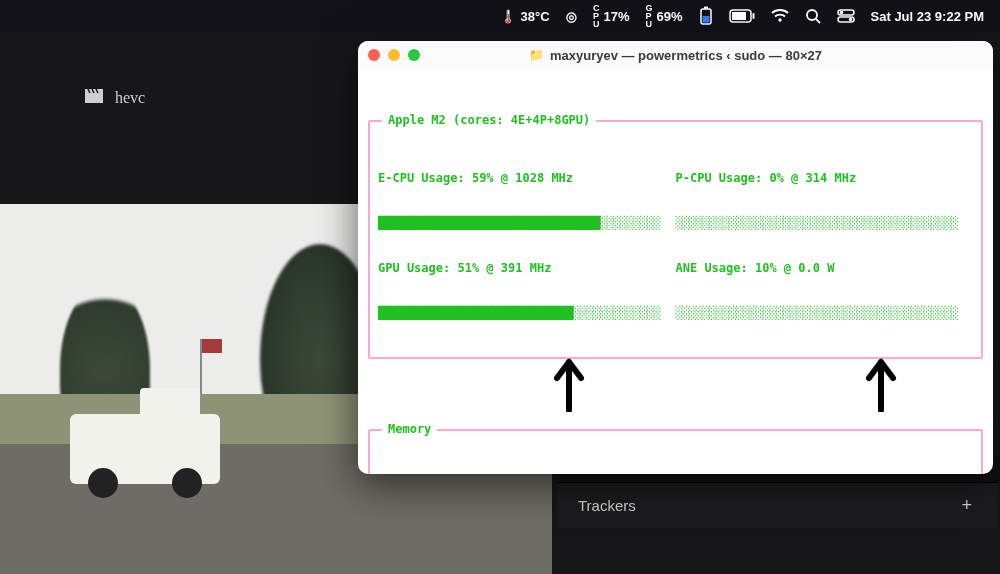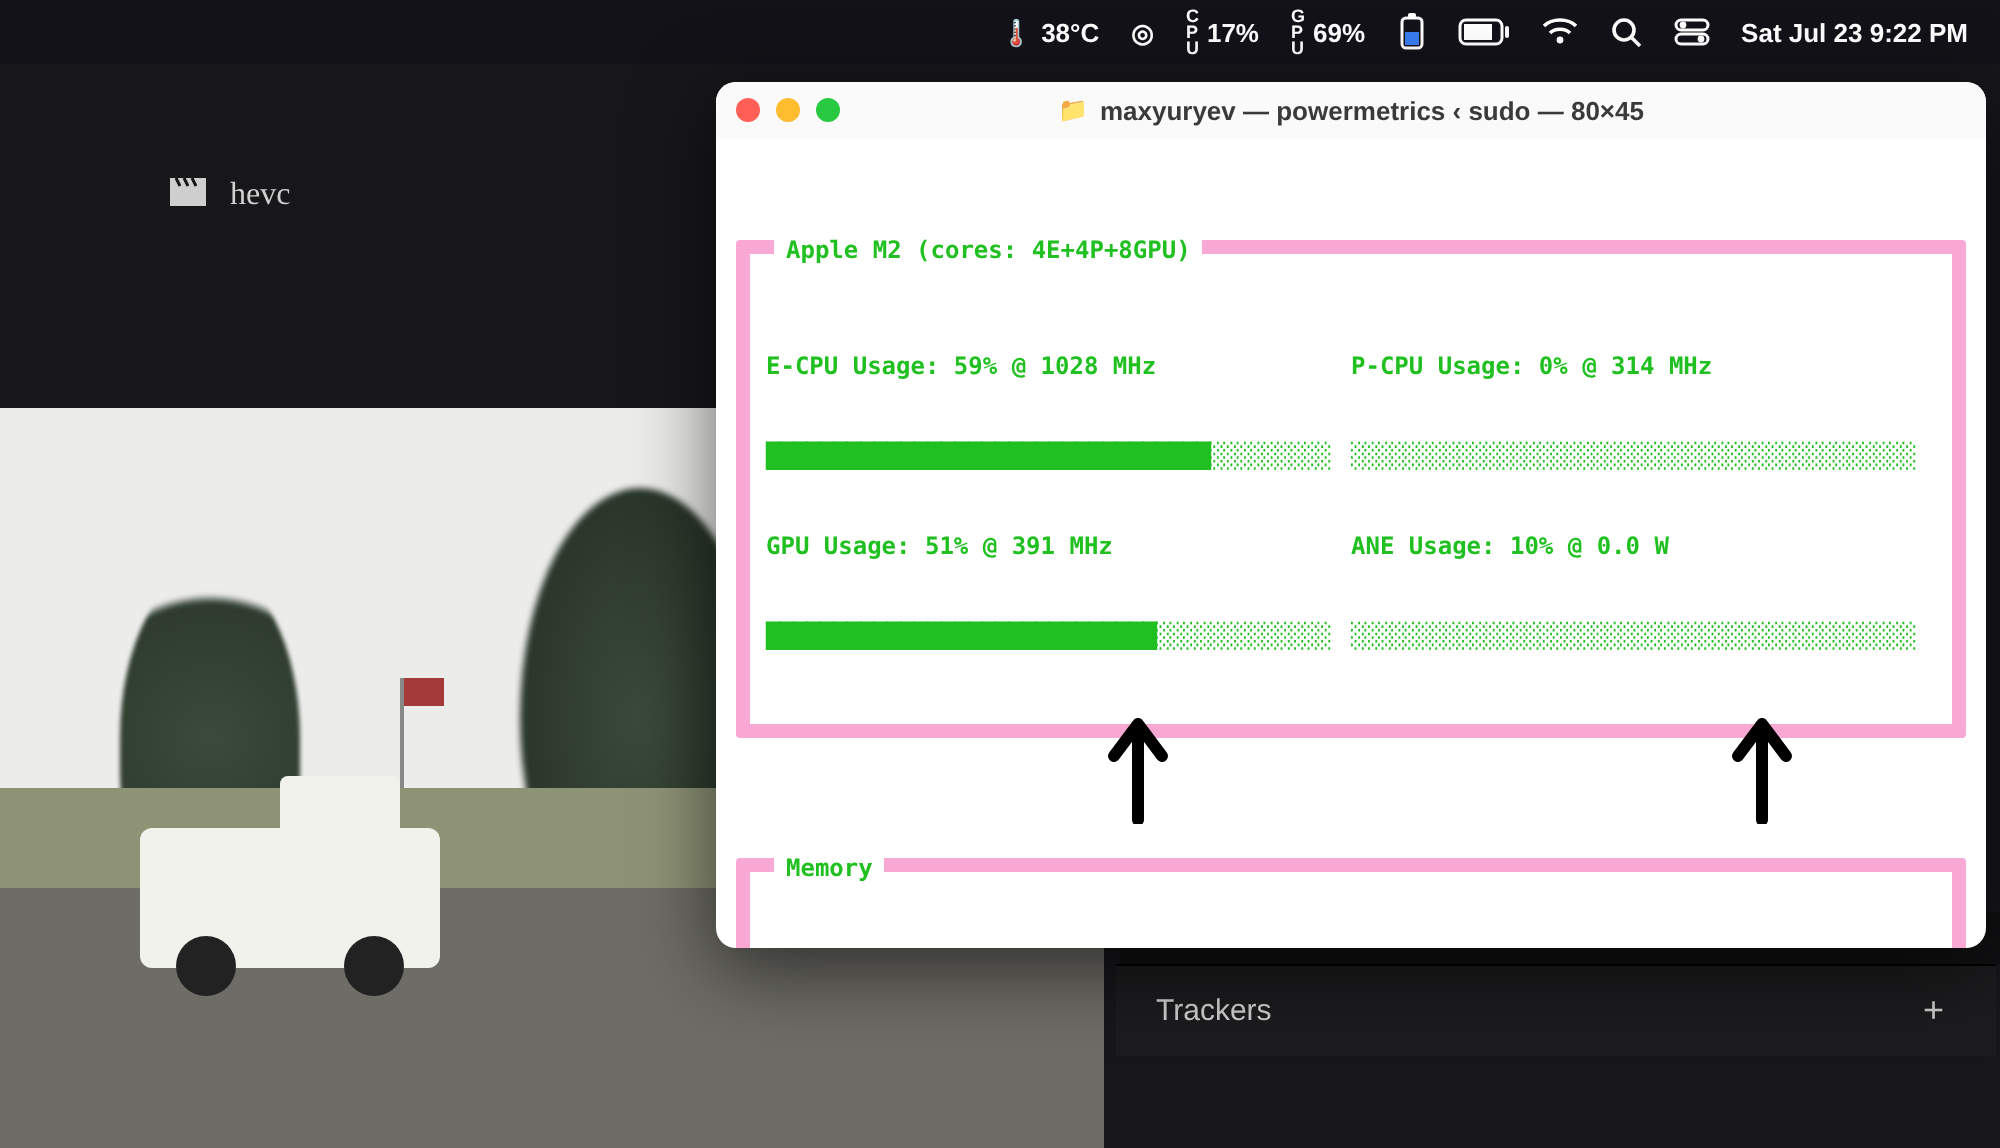--- a/index.html
+++ b/index.html
@@ -79,23 +79,24 @@
   .folder-ic { color:#2b8be6; font-size:12px;}
   .term-body {
     padding: 6px 10px 10px 10px;
     font-family: Menlo, Consolas, monospace;
     font-size: 12px; line-height: 1.25;
     color: #21c021; font-weight: 700;
     white-space: pre;
     position:relative;
   }
   .box {
-    border: 7px solid #f9a8d4;
+    border: 2px solid #f9a8d4;
     border-radius: 2px;
     padding: 4px 8px 6px 8px;
+    margin-bottom: 10px;
     position: relative;
   }
   .box .legend {
     position: absolute; top: -9px; left: 12px;
     background: #fff; padding: 0 6px;
     font-size: 12px;
   }
   .row { display:flex; }
   .col { flex:1; }
   .bar { letter-spacing:-0.5px; }
@@ -213,21 +214,21 @@
 
 <div class="terminal">
   <div class="titlebar">
     <div class="lights">
       <div class="dot red"></div>
       <div class="dot yellow"></div>
       <div class="dot green"></div>
     </div>
     <div class="title">
       <span class="folder-ic">📁</span>
-      <span>maxyuryev — powermetrics ‹ sudo — 80×45</span>
+      <span>maxyuryev — powermetrics ‹ sudo — 80×27</span>
     </div>
   </div>
 
   <div class="term-body">
     
     <div class="box">
       <div class="legend">Apple M2 (cores: 4E+4P+8GPU)</div>
       <div class="row">
         <div class="col">E-CPU Usage: 59% @ 1028 MHz</div>
         <div class="col">P-CPU Usage: 0% @ 314 MHz</div>

